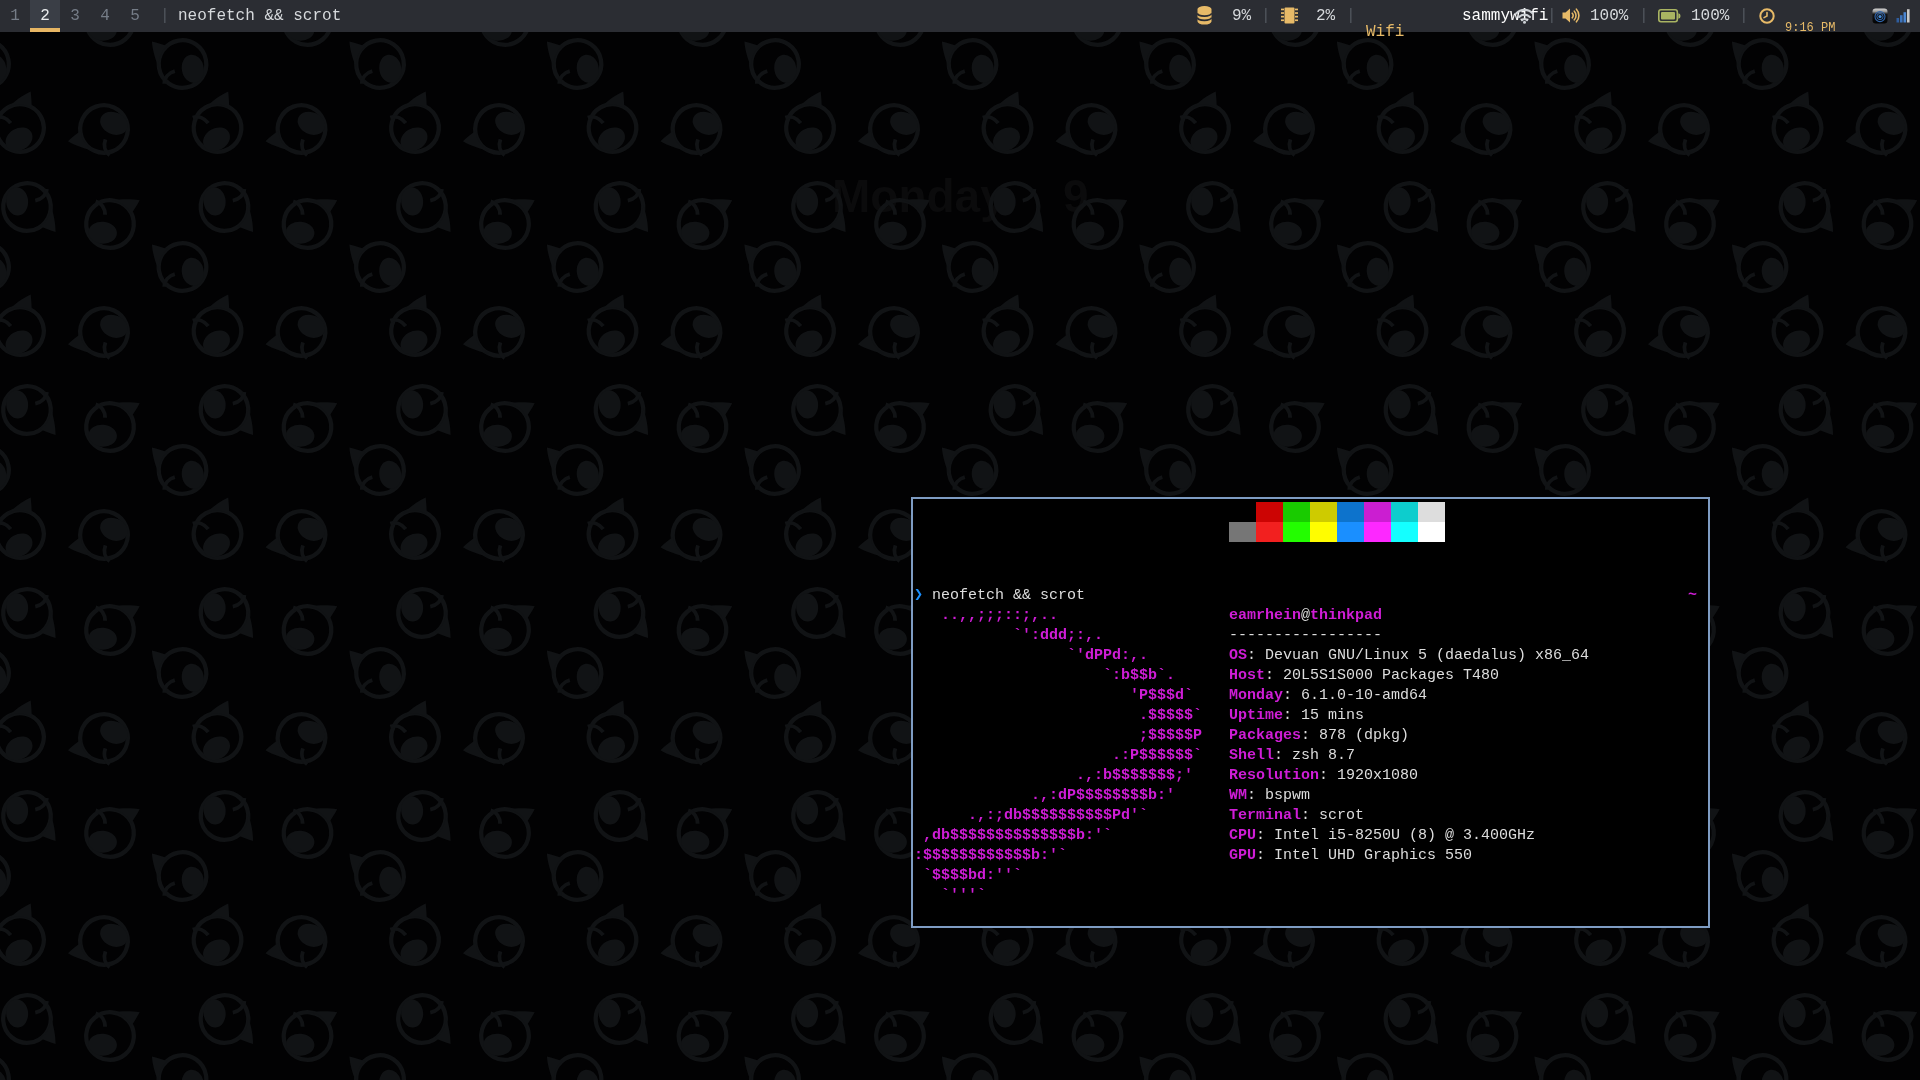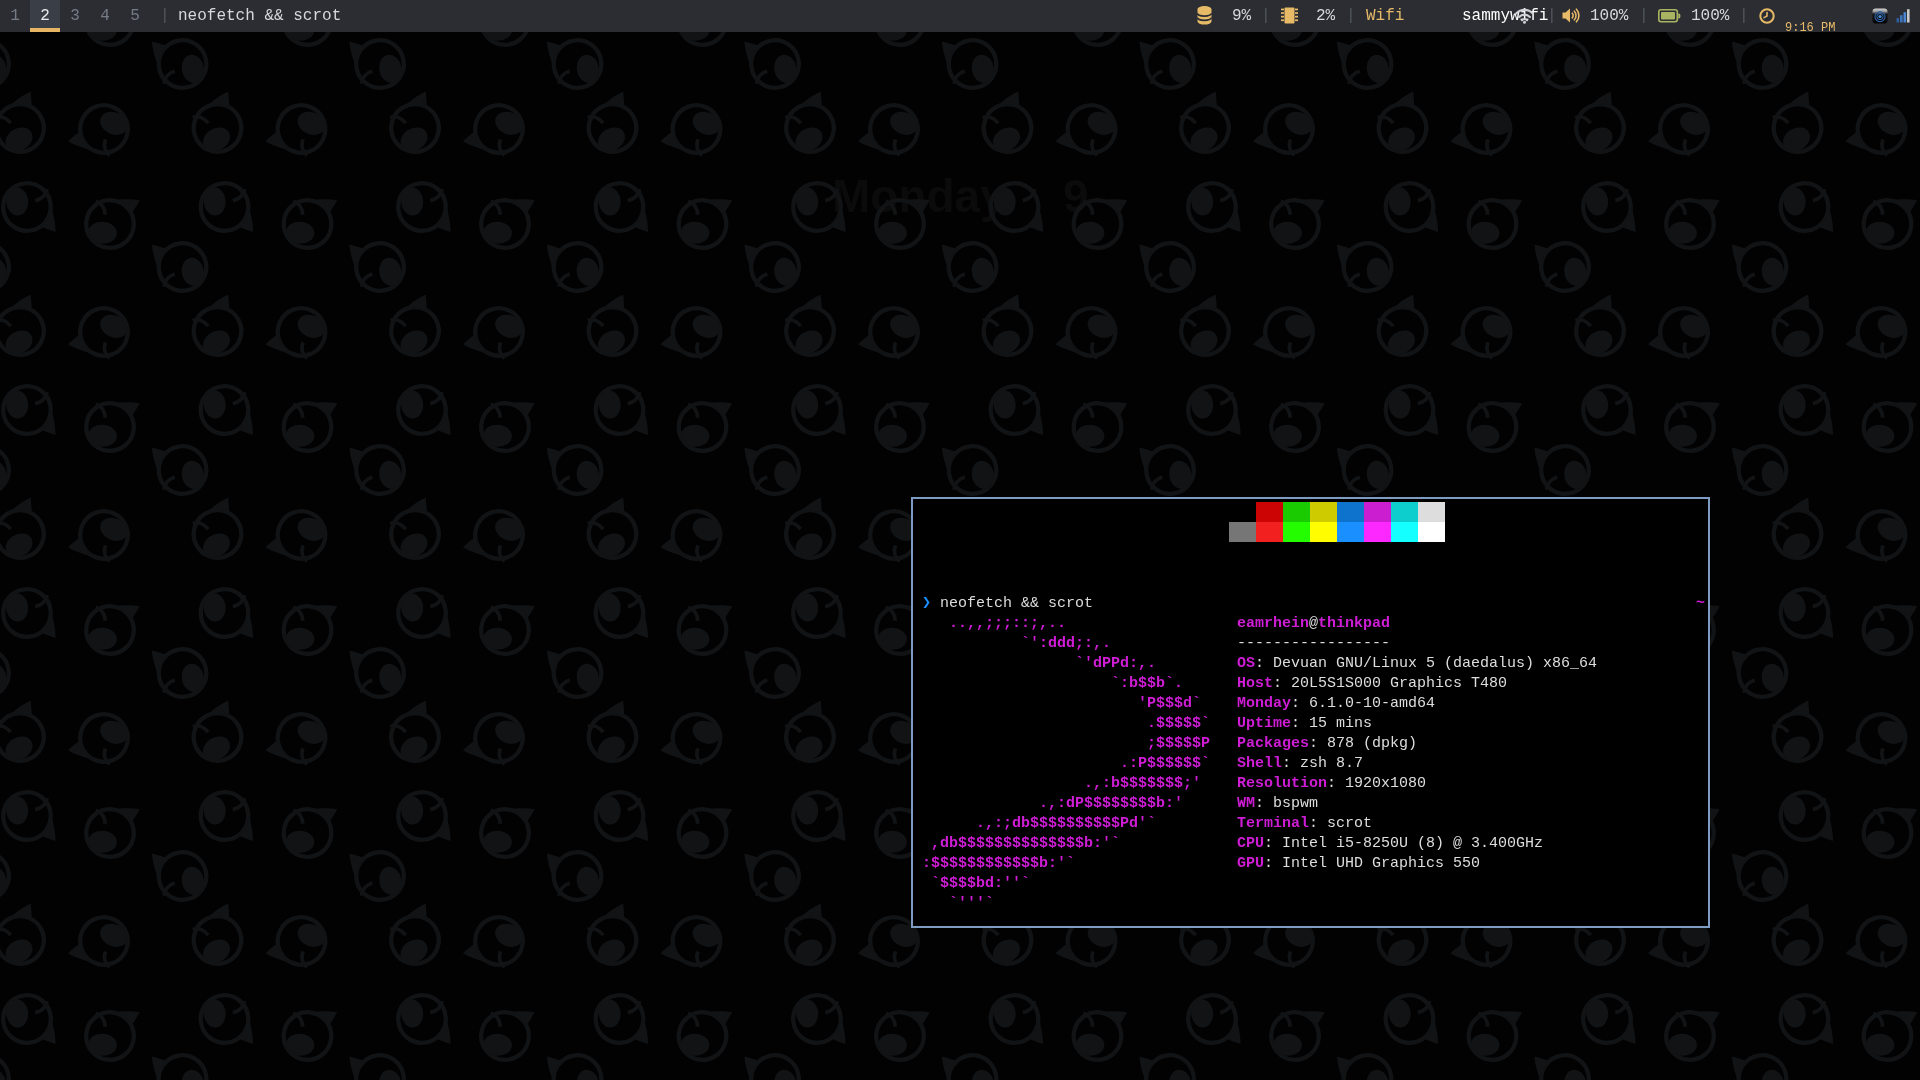--- a/index.html
+++ b/index.html
@@ -1,16 +1,16 @@
 <!DOCTYPE html>
 <html><head><meta charset="utf-8"><title>d</title><style>
 html,body{margin:0;padding:0;width:1920px;height:1080px;background:#020203;overflow:hidden}
 body{position:relative;font-family:"Liberation Mono",monospace;-webkit-font-smoothing:antialiased}
 .abs{position:absolute}
-pre{margin:8px;font-family:"Liberation Mono",monospace;font-size:15px;line-height:20px}
+pre{margin:0;font-family:"Liberation Mono",monospace;font-size:15px;line-height:20px}
 .m{color:#cf1dd6;font-weight:bold}
 .w{color:#dddddd;font-weight:normal}
 #bar span{font-family:"Liberation Mono",monospace;white-space:pre}
 </style></head><body>
 <svg class="abs" style="left:0;top:0" width="1920" height="1080" viewBox="0 0 1920 1080">
 <defs>
       <g id="lg">
 <circle r="23.8" fill="none" stroke="#111315" stroke-width="4.3"></circle>
 <path d="M 16.8,-16.8 C 24.0,-12.5 32.5,-6.0 38.0,0.9 C 33.0,2.9 27.0,4.8 22.5,6.2
          A 23.8,23.8 0 0 0 16.8,-16.8 Z" fill="#111315"></path>
@@ -336,21 +336,21 @@
                   .,:b$$$$$$$;'
              .,:dP$$$$$$$$b:'
       .,:;db$$$$$$$$$$Pd'`
  ,db$$$$$$$$$$$$$$b:'`
 :$$$$$$$$$$$$b:'`
  `$$$$bd:''`
    `'''`</pre>
 <pre class="abs" style="left:1229px;top:606px"><span class="m">eamrhein</span><span class="w">@</span><span class="m">thinkpad</span>
 <span class="w">-----------------</span>
 <span class="m">OS</span><span class="w">: Devuan GNU/Linux 5 (daedalus) x86_64</span>
-<span class="m">Host</span><span class="w">: 20L5S1S000 Graphics T480</span>
+<span class="m">Host</span><span class="w">: 20L5S1S000 Packages T480</span>
 <span class="m">Monday</span><span class="w">: 6.1.0-10-amd64</span>
 <span class="m">Uptime</span><span class="w">: 15 mins</span>
 <span class="m">Packages</span><span class="w">: 878 (dpkg)</span>
 <span class="m">Shell</span><span class="w">: zsh 8.7</span>
 <span class="m">Resolution</span><span class="w">: 1920x1080</span>
 <span class="m">WM</span><span class="w">: bspwm</span>
 <span class="m">Terminal</span><span class="w">: scrot</span>
 <span class="m">CPU</span><span class="w">: Intel i5-8250U (8) @ 3.400GHz</span>
 <span class="m">GPU</span><span class="w">: Intel UHD Graphics 550</span></pre>
 <div id="bar" class="abs" style="left:0;top:0;width:1920px;height:32px;background:#2b2d33">
@@ -360,21 +360,21 @@
     <span class="abs" style="left:60px;top:0;width:30px;text-align:center;line-height:32px;font-size:16px;color:#757c87">3</span>
     <span class="abs" style="left:90px;top:0;width:30px;text-align:center;line-height:32px;font-size:16px;color:#757c87">4</span>
     <span class="abs" style="left:120px;top:0;width:30px;text-align:center;line-height:32px;font-size:16px;color:#757c87">5</span>
     <span class="abs" style="left:30px;top:28px;width:30px;height:4px;background:#e7b664"></span>
     <span class="abs" style="left:160px;top:0;line-height:32px;font-size:16px;color:#52575f;">|</span>
     <span class="abs" style="left:178px;top:0;line-height:32px;font-size:16px;color:#d6d9dc;">neofetch &amp;&amp; scrot</span>
     <span class="abs" style="left:1232px;top:0;line-height:32px;font-size:16px;color:#d6d9dc;">9%</span>
     <span class="abs" style="left:1261px;top:0;line-height:32px;font-size:16px;color:#52575f;">|</span>
     <span class="abs" style="left:1316px;top:0;line-height:32px;font-size:16px;color:#d6d9dc;">2%</span>
     <span class="abs" style="left:1346px;top:0;line-height:32px;font-size:16px;color:#52575f;">|</span>
-    <span class="abs" style="left:1366px;top:0;line-height:32px;font-size:16px;color:#e7ba68;">Wifi</span>
+    <span class="abs" style="left:1366px;top:16px;line-height:32px;font-size:16px;color:#e7ba68;">Wifi</span>
     <span class="abs" style="left:1462px;top:0;line-height:32px;font-size:16px;color:#ffffff;">sammywifi</span>
     <span class="abs" style="left:1547px;top:0;line-height:32px;font-size:16px;color:#52575f;">|</span>
     <span class="abs" style="left:1590px;top:0;line-height:32px;font-size:16px;color:#d6d9dc;">100%</span>
     <span class="abs" style="left:1639px;top:0;line-height:32px;font-size:16px;color:#52575f;">|</span>
     <span class="abs" style="left:1691px;top:0;line-height:32px;font-size:16px;color:#d6d9dc;">100%</span>
     <span class="abs" style="left:1739px;top:0;line-height:32px;font-size:16px;color:#52575f;">|</span>
     <span class="abs" style="left:1785px;top:12px;line-height:32px;font-size:12px;color:#e7ba68;">9:16 PM</span>
     <svg class="abs" style="left:1196px;top:5px" width="17" height="21" viewBox="0 0 17 21">
 <path d="M1.5,4 a7,2.9 0 0 1 14,0 V16.6 a7,2.9 0 0 1 -14,0 Z" fill="#e7ba68"></path>
 <path d="M1.5,8.2 a7,2.9 0 0 0 14,0" fill="none" stroke="#2b2d33" stroke-width="1.7"></path>

